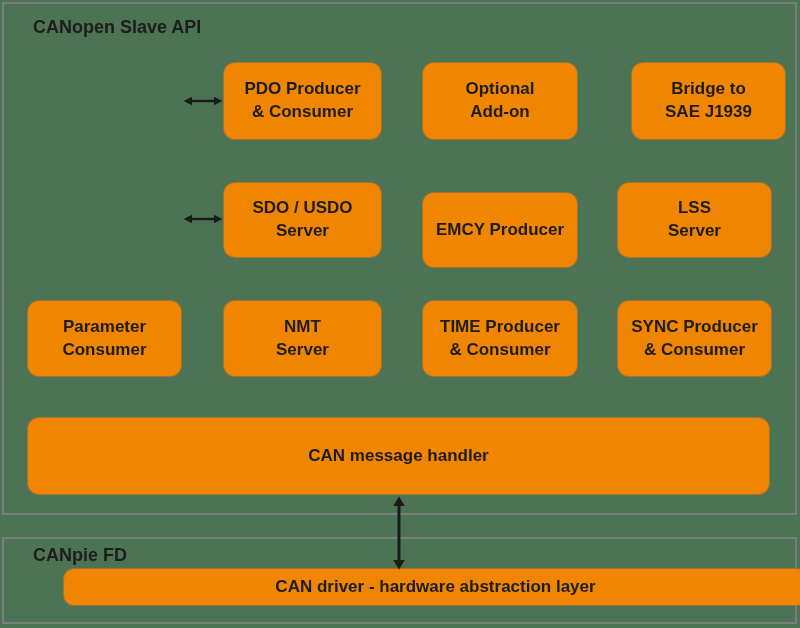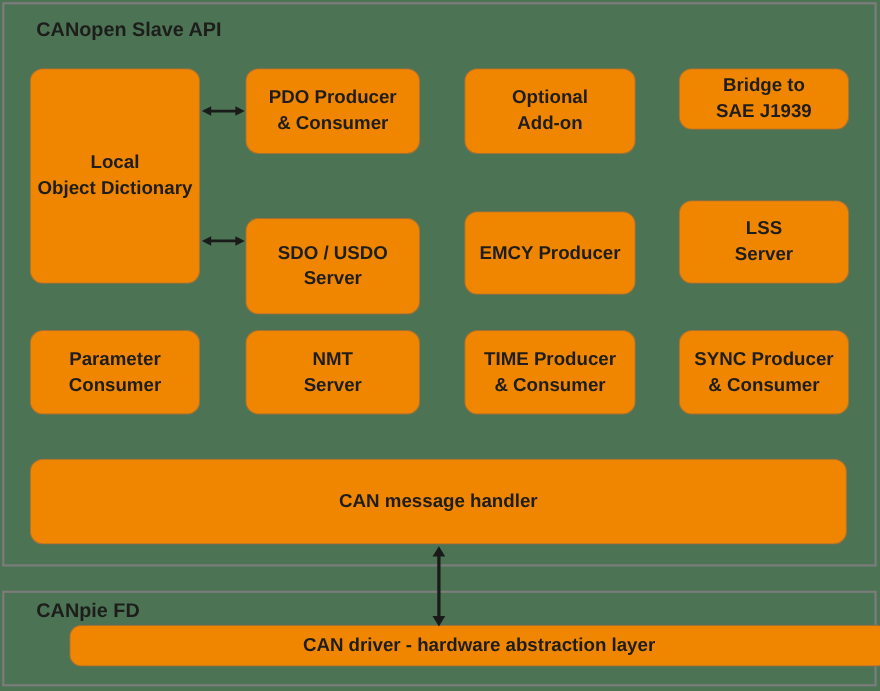--- a/index.html
+++ b/index.html
@@ -53,22 +53,22 @@
     font-size: 17px;
     font-weight: bold;
     line-height: 1.35;
     color: var(--text, #1D1D1B);
     white-space: pre-line;
   }
   
   .b-lod     { left: 23px;  top: 58px;  width: 155px; height: 196px; }
   .b-pdo     { left: 219px; top: 58px;  width: 159px; height: 78px; }
   .b-opt     { left: 418px; top: 58px;  width: 156px; height: 78px; }
-  .b-bridge  { left: 613px; top: 58px;  width: 155px; height: 56px; text-align: center; }
-  .b-sdo     { left: 219px; top: 194px; width: 159px; height: 88px; }
+  .b-bridge  { left: 627px; top: 58px;  width: 155px; height: 78px; text-align: center; }
+  .b-sdo     { left: 219px; top: 178px; width: 159px; height: 76px; }
   .b-emcy    { left: 418px; top: 166px; width: 156px; height: 76px; margin-top: 22px; }
   .b-lss     { left: 613px; top: 178px; width: 155px; height: 76px; }
   .b-param   { left: 23px;  top: 296px; width: 155px; height: 77px; }
   .b-nmt     { left: 219px; top: 296px; width: 159px; height: 77px; }
   .b-time    { left: 418px; top: 296px; width: 156px; height: 77px; }
   .b-sync    { left: 613px; top: 296px; width: 155px; height: 77px; }
   .b-handler { left: 23px;  top: 413px; width: 743px; height: 78px; }
   
   .b-driver  { left: 23px;  top: 29px;  width: 745px; height: 38px; border-radius: 11px; margin-left: 36px; }
 
@@ -82,24 +82,20 @@
   .arrow svg { display: block; }
 </style>
 </head>
 <body>
 
 <div class="page">
 
   <section class="container container-api">
     <div class="section-title title-api">CANopen Slave API</div>
 
-    <div class="box b-lod">
-      <span class="box-label">Local
-Object Dictionary</span>
-    </div>
     <div class="box b-pdo">
       <span class="box-label">PDO Producer
 &amp; Consumer</span>
     </div>
     <div class="box b-opt">
       <span class="box-label">Optional
 Add-on</span>
     </div>
     <div class="box b-bridge">
       <span class="box-label">Bridge to

